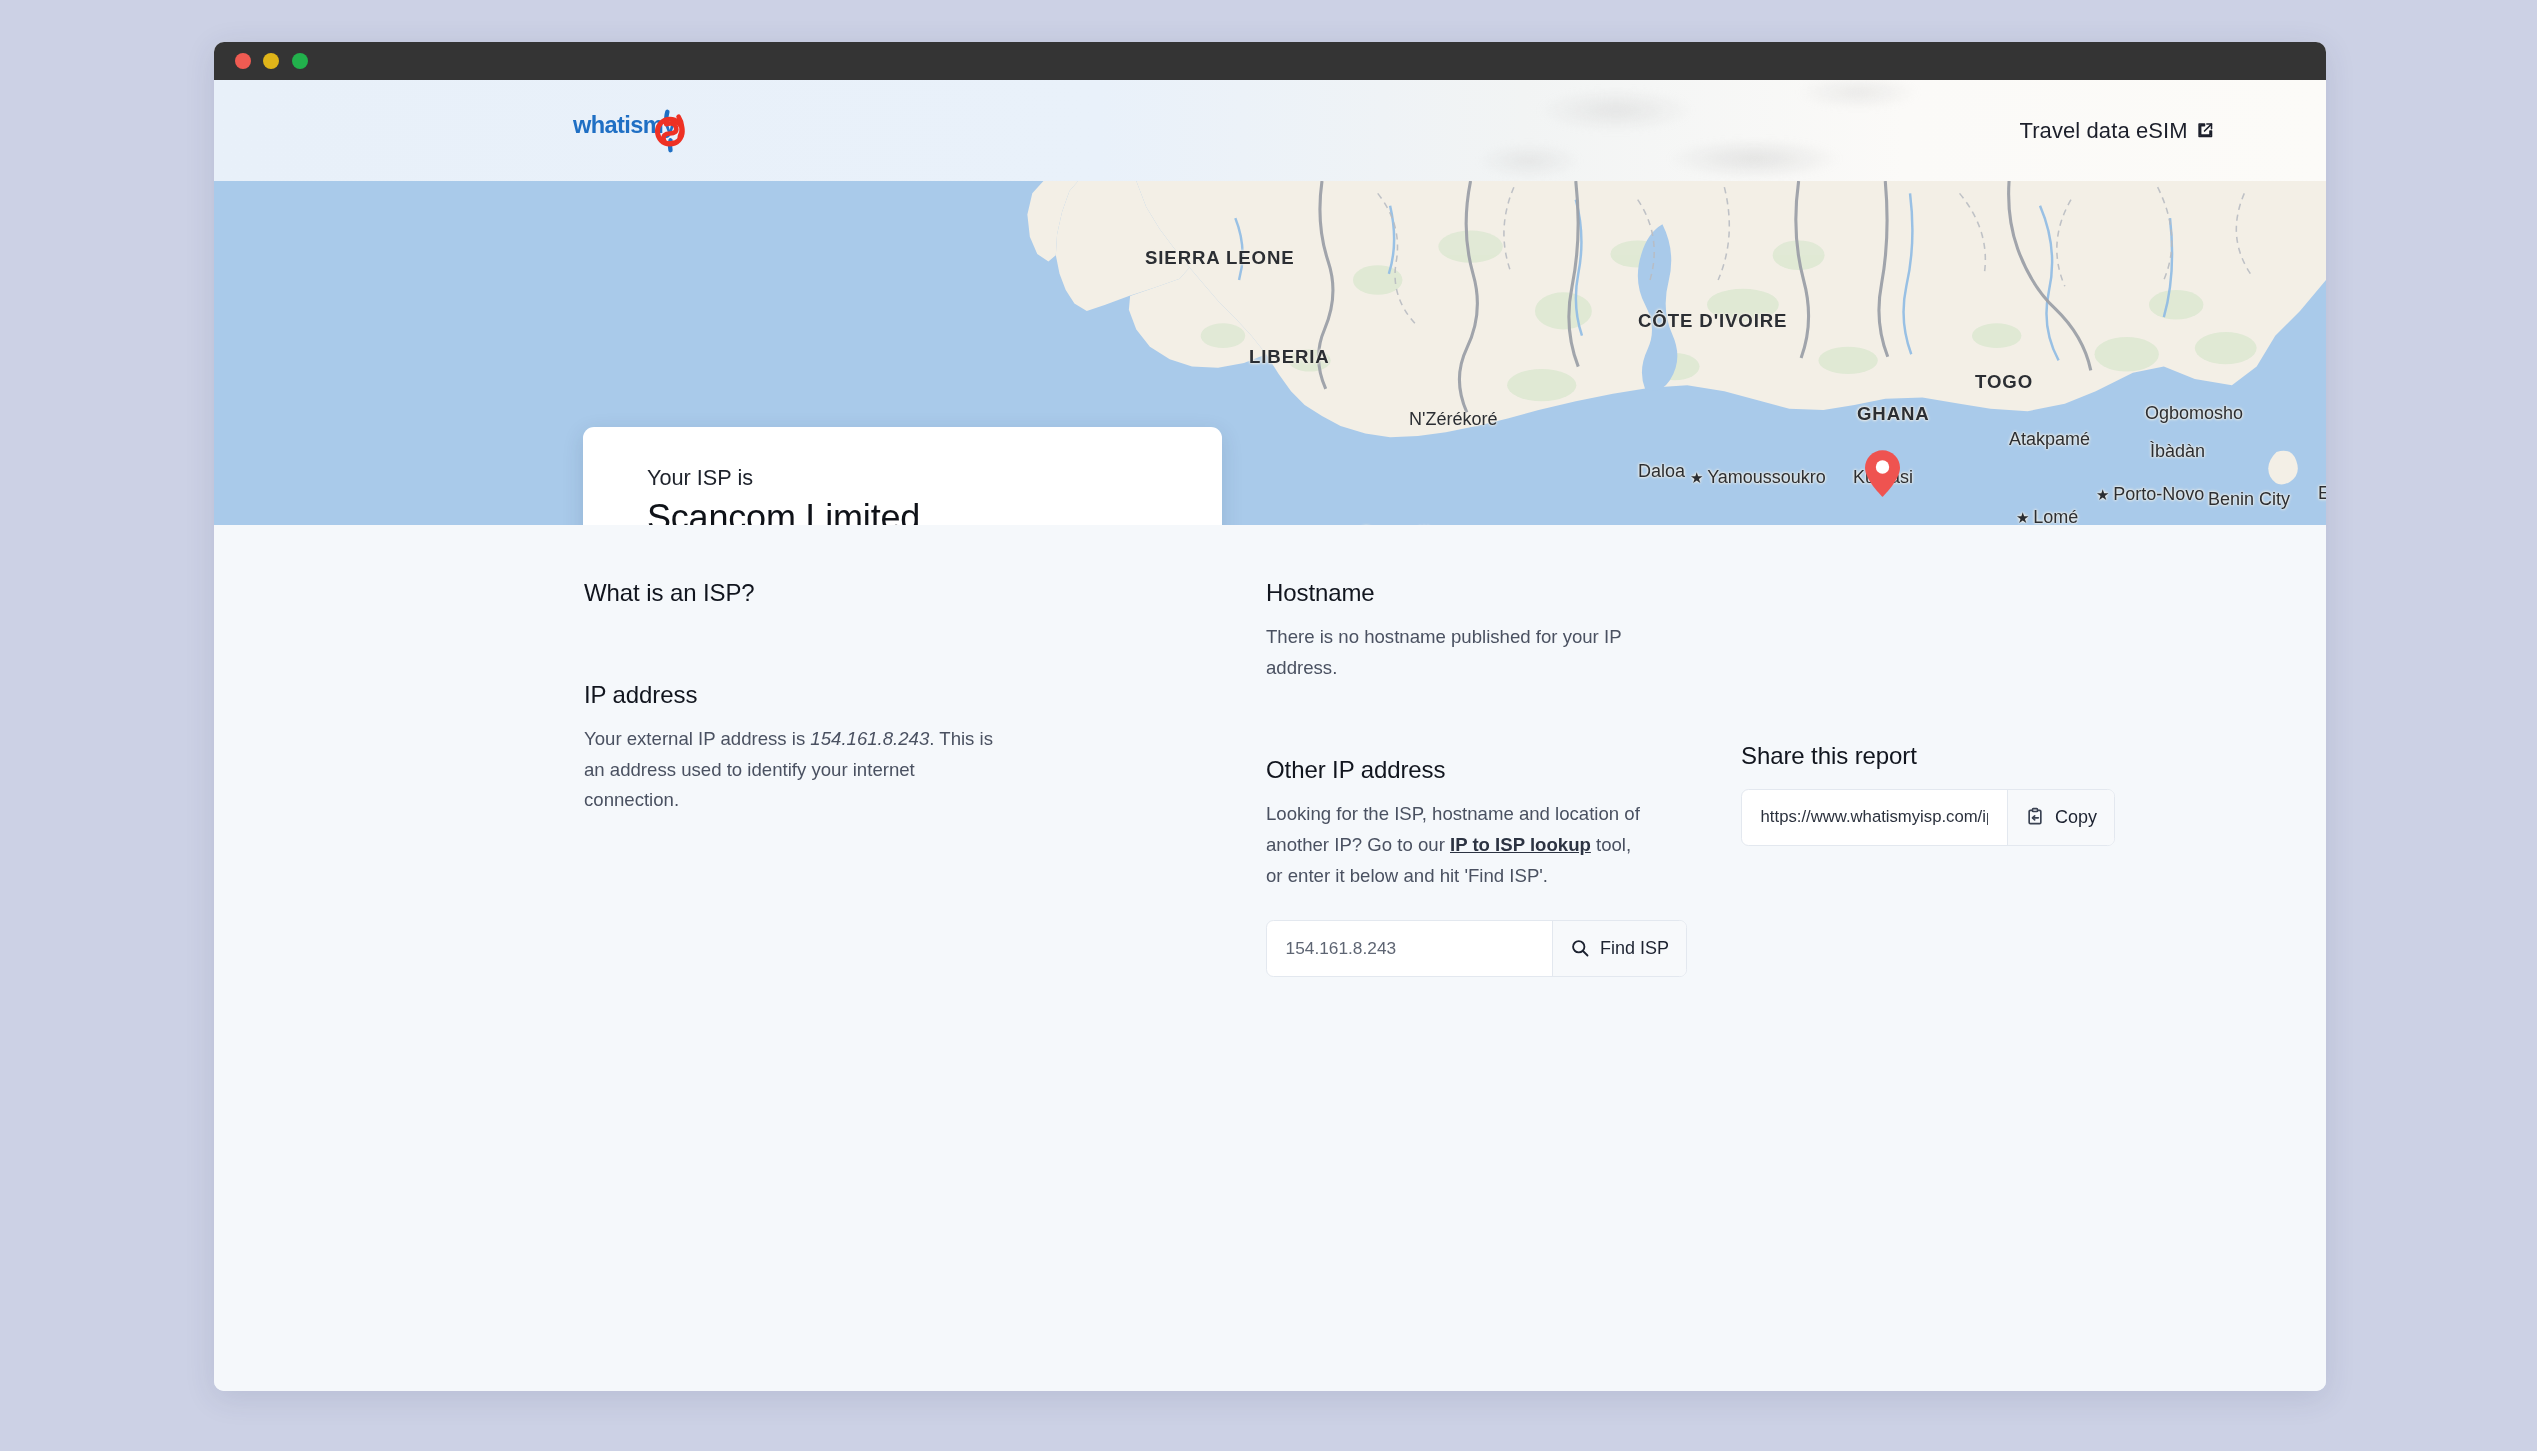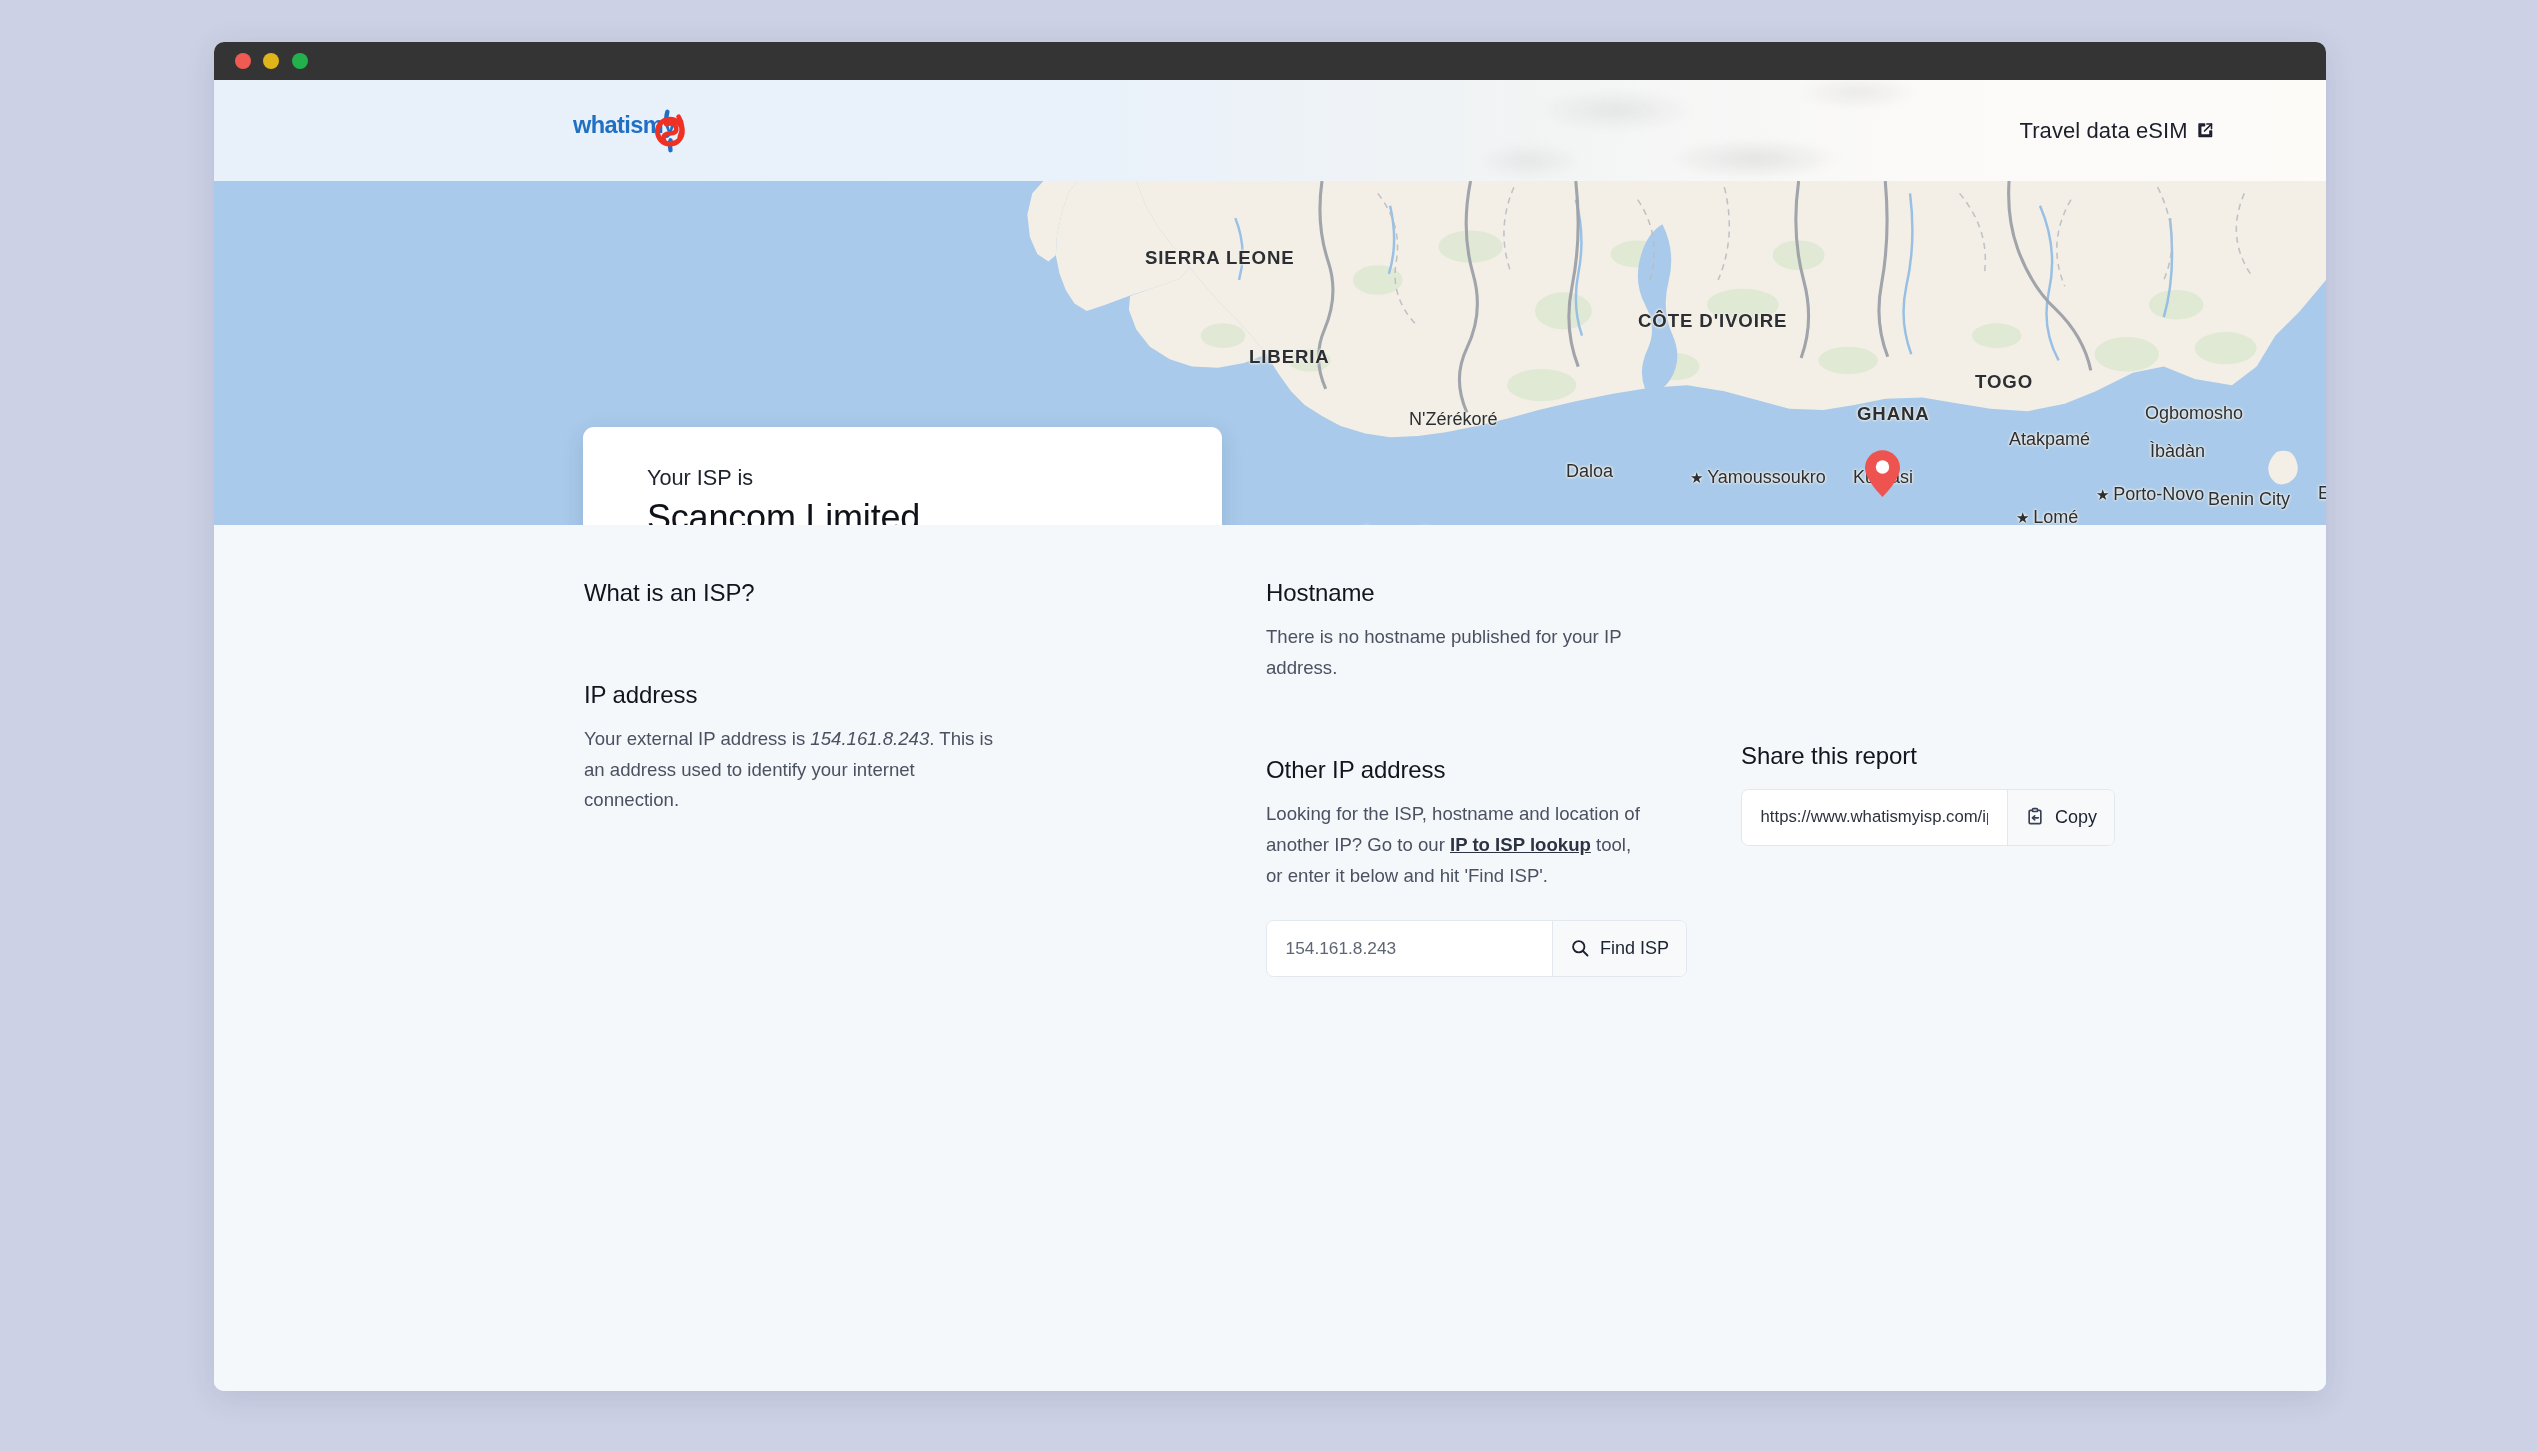--- a/index.html
+++ b/index.html
@@ -245,21 +245,21 @@
       </g>
     </svg>
 
     <div class="maplabel country" style="left:931px; top:67px;">SIERRA LEONE</div>
     <div class="maplabel country" style="left:1035px; top:166px;">LIBERIA</div>
     <div class="maplabel country" style="left:1424px; top:130px; width:118px;">CÔTE D'IVOIRE</div>
     <div class="maplabel country" style="left:1643px; top:223px;">GHANA</div>
     <div class="maplabel country" style="left:1761px; top:191px;">TOGO</div>
 
     <div class="maplabel city" style="left:1195px; top:228px;">N'Zérékoré</div>
-    <div class="maplabel city" style="left:1352px; top:280px;">Daloa</div>
+    <div class="maplabel city" style="left:1424px; top:280px;">Daloa</div>
     <div class="maplabel city star" style="left:1476px; top:286px;">Yamoussoukro</div>
     <div class="maplabel city" style="left:1145px; top:342px;">Greenville</div>
 
     <div class="maplabel city" style="left:1639px; top:286px;">Kumasi</div>
 
     <div class="maplabel city star" style="left:1802px; top:326px;">Lomé</div>
     <div class="maplabel city" style="left:1795px; top:248px;">Atakpamé</div>
     <div class="maplabel city star" style="left:1882px; top:303px;">Porto-Novo</div>
     <div class="maplabel city" style="left:1931px; top:222px;">Ogbomosho</div>
     <div class="maplabel city" style="left:1936px; top:260px;">Ìbàdàn</div>

